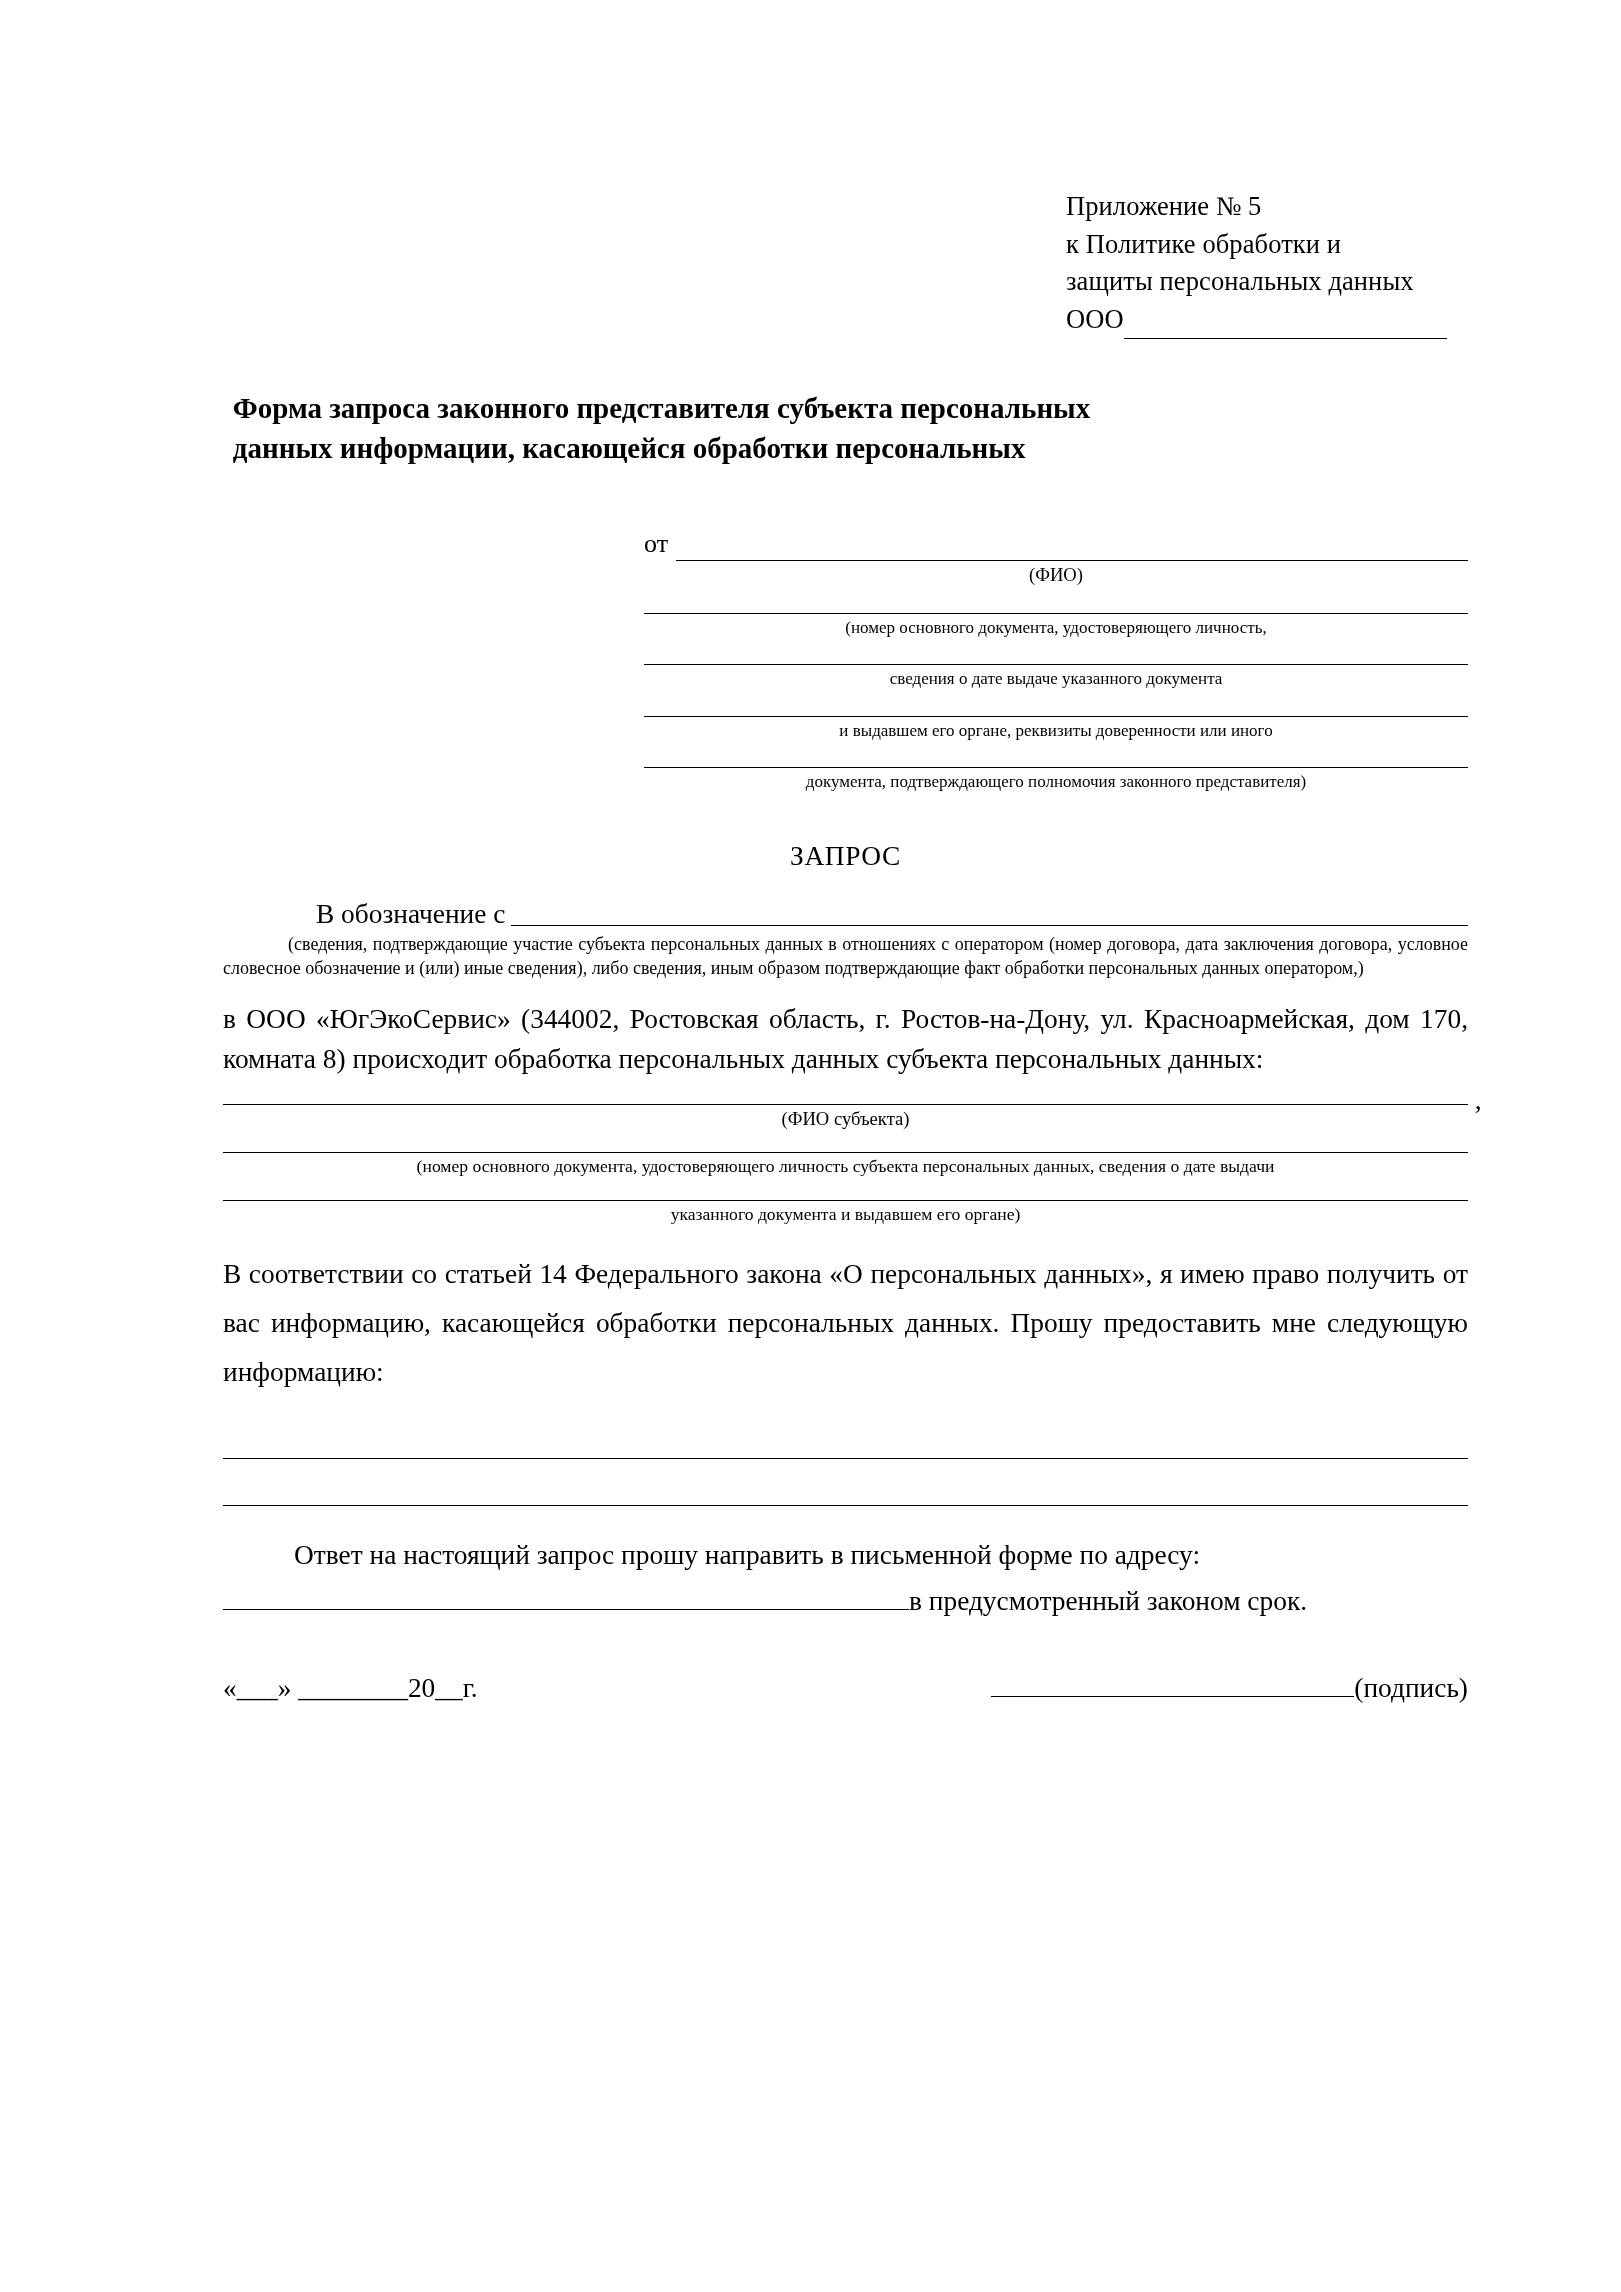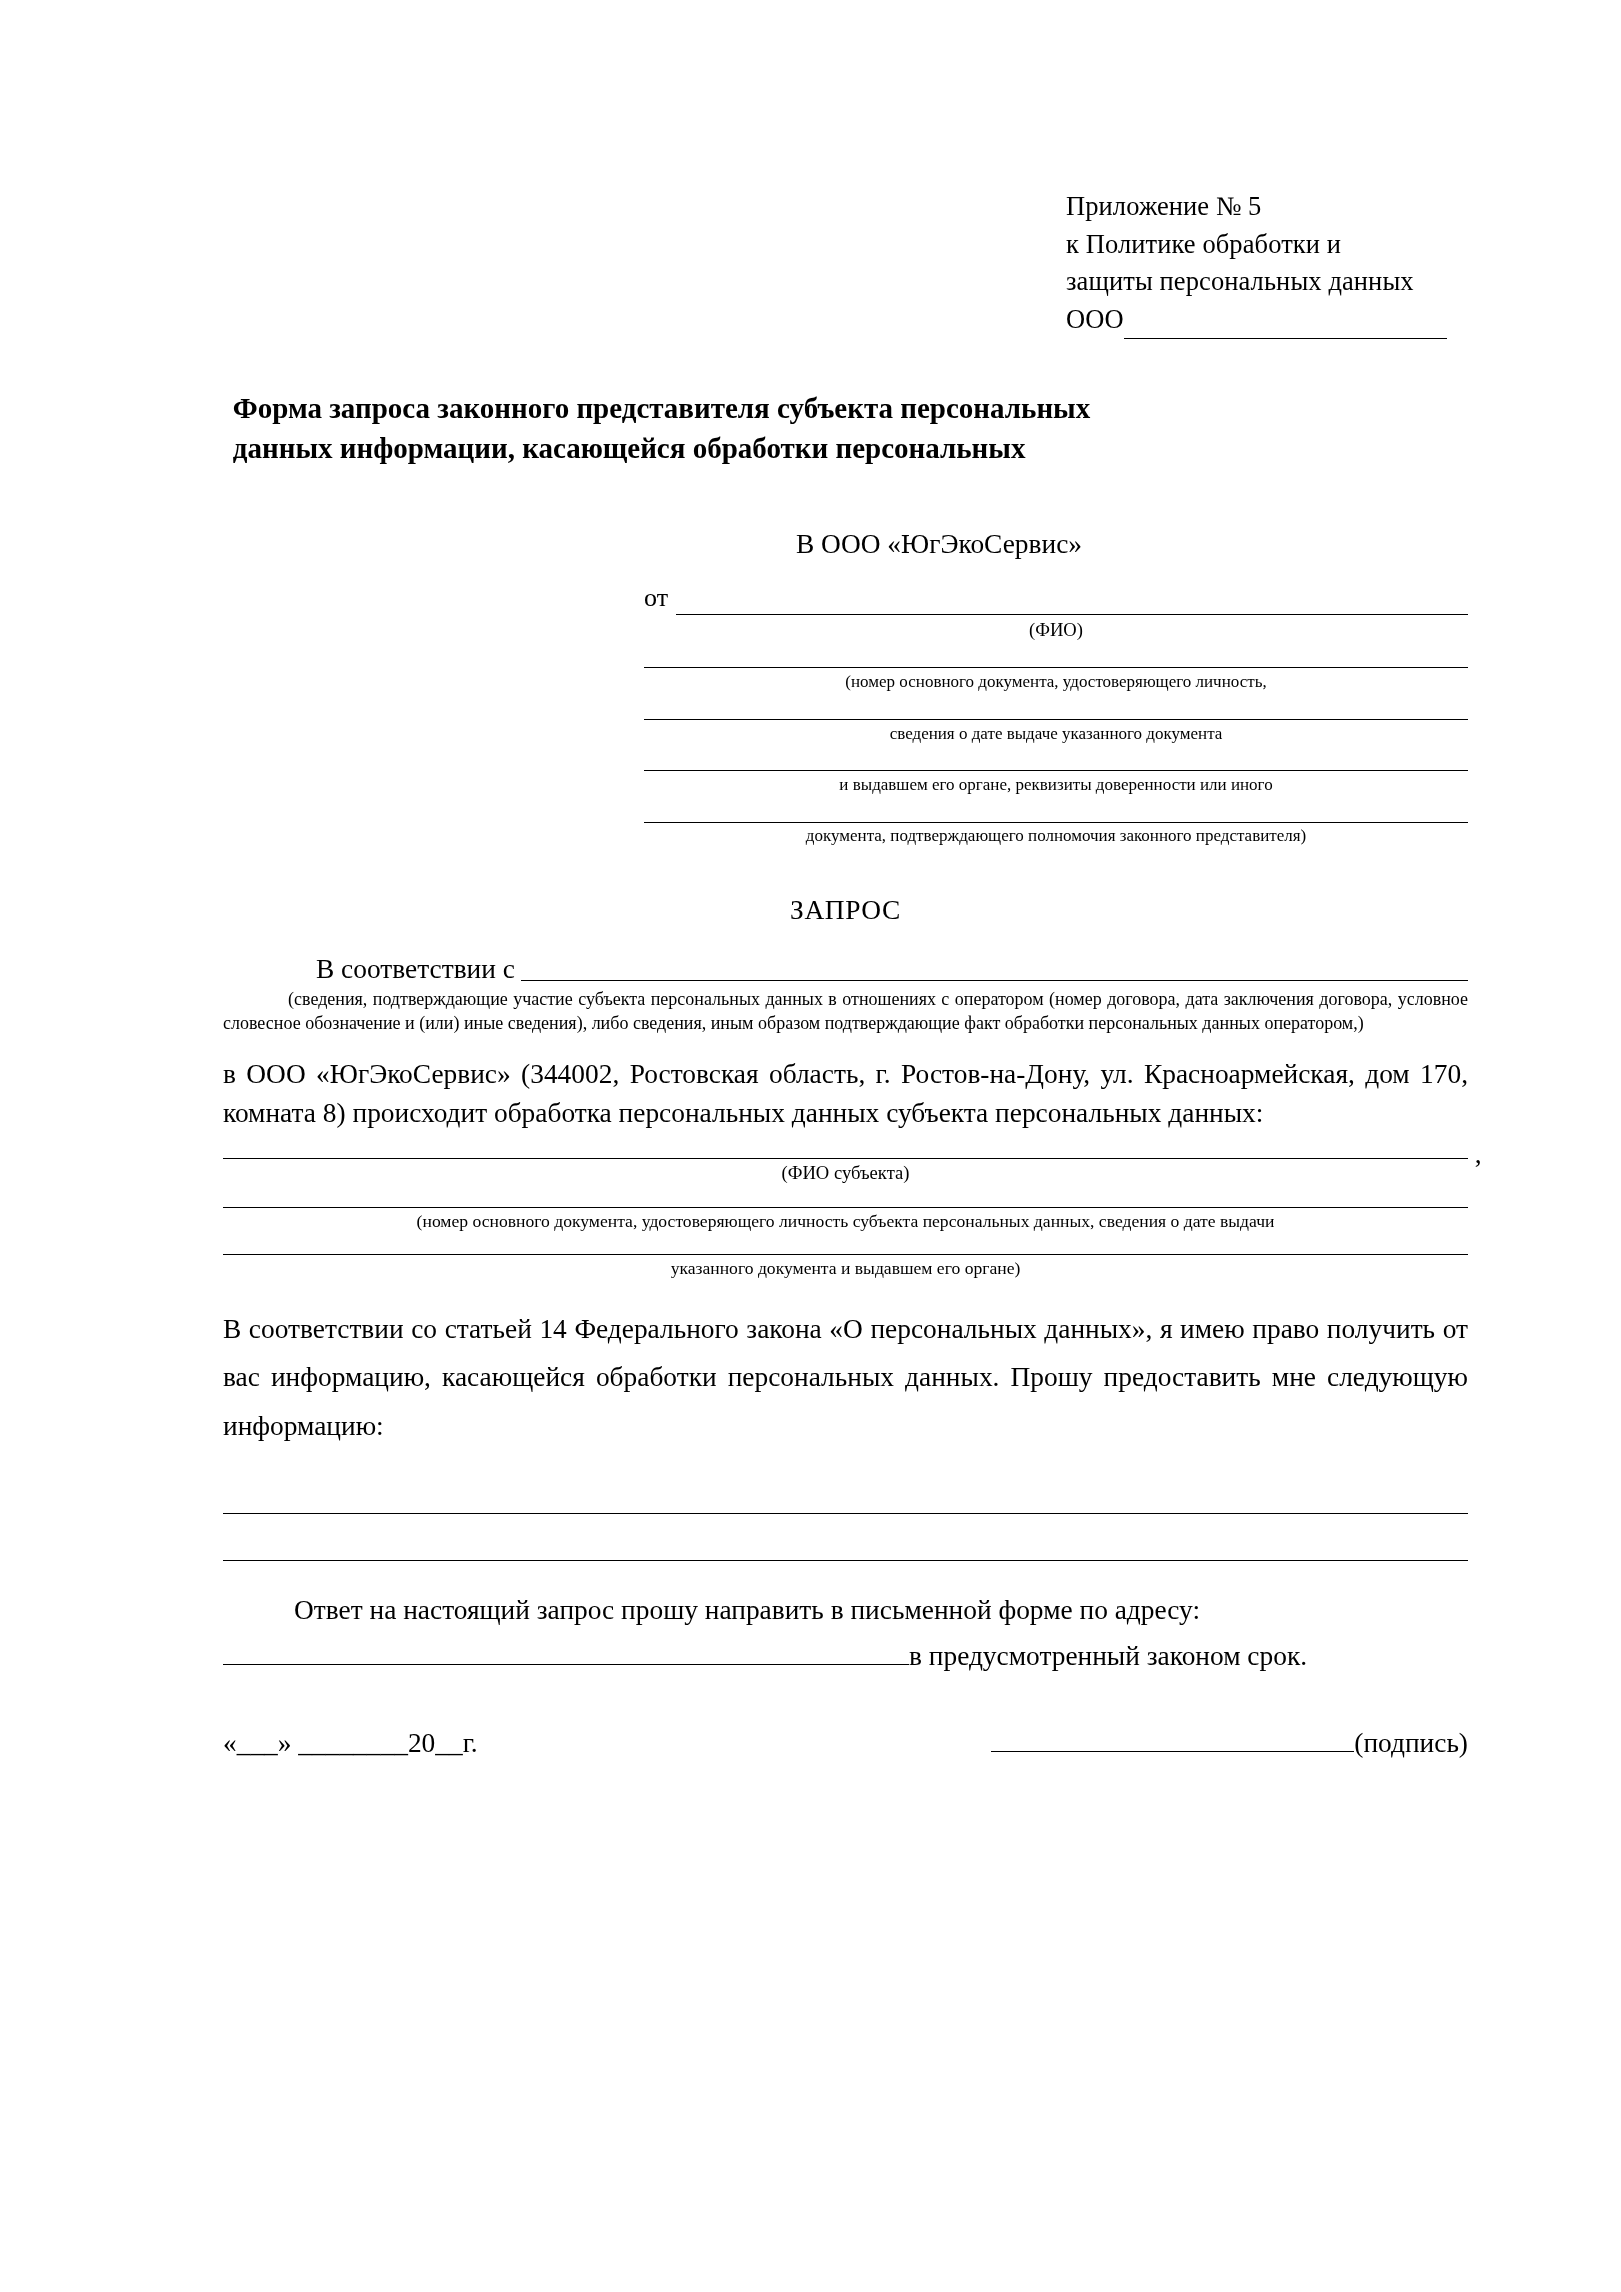--- a/index.html
+++ b/index.html
@@ -240,21 +240,20 @@
         <span class="ooo-line">ООО</span><span class="ul-line" style="width:323px"></span>
       </div>
     </div>
 
     <div class="doc-title">
       <div>Форма запроса законного представителя субъекта персональных</div>
       <div>данных информации, касающейся обработки персональных</div>
     </div>
 
     <div class="addressee">
-      <div class="to-org">В ООО «ЮгЭкоСервис»</div>
 
       <div class="row-from">
         <span class="lbl">от</span>
         <span class="fill"></span>
       </div>
       <div class="caption" style="margin-left:421px">(ФИО)</div>
 
       <div class="rule-gap"></div>
       <div class="rule"></div>
       <div class="caption small" style="margin-left:421px">(номер основного документа, удостоверяющего личность,</div>
@@ -268,21 +267,21 @@
       <div class="caption small" style="margin-left:421px">и выдавшем его органе, реквизиты доверенности или иного</div>
 
       <div class="rule-gap"></div>
       <div class="rule"></div>
       <div class="caption small" style="margin-left:421px">документа, подтверждающего полномочия законного представителя)</div>
     </div>
 
     <div class="zapros">ЗАПРОС</div>
 
     <div class="vsoot">
-      <span class="lbl">В соответствии с</span>
+      <span class="lbl">В обозначение с</span>
       <span class="fill"></span>
     </div>
     <div class="fineprint"><span class="indent"></span><span>(сведения, подтверждающие участие субъекта персональных данных в отношениях с оператором (номер договора, дата заключения договора, условное словесное обозначение и (или) иные сведения), либо сведения, иным образом подтверждающие факт обработки персональных данных оператором,)</span></div>
 
     <div class="para">в ООО «ЮгЭкоСервис» (344002, Ростовская область, г. Ростов-на-Дону, ул. Красноармейская, дом 170, комната 8) происходит обработка персональных данных субъекта персональных данных:</div>
 
     <div style="height:23.5px"></div>
     <div class="fullrule-wrap">
       <div class="fullrule"></div>
       <span class="comma">,</span>

